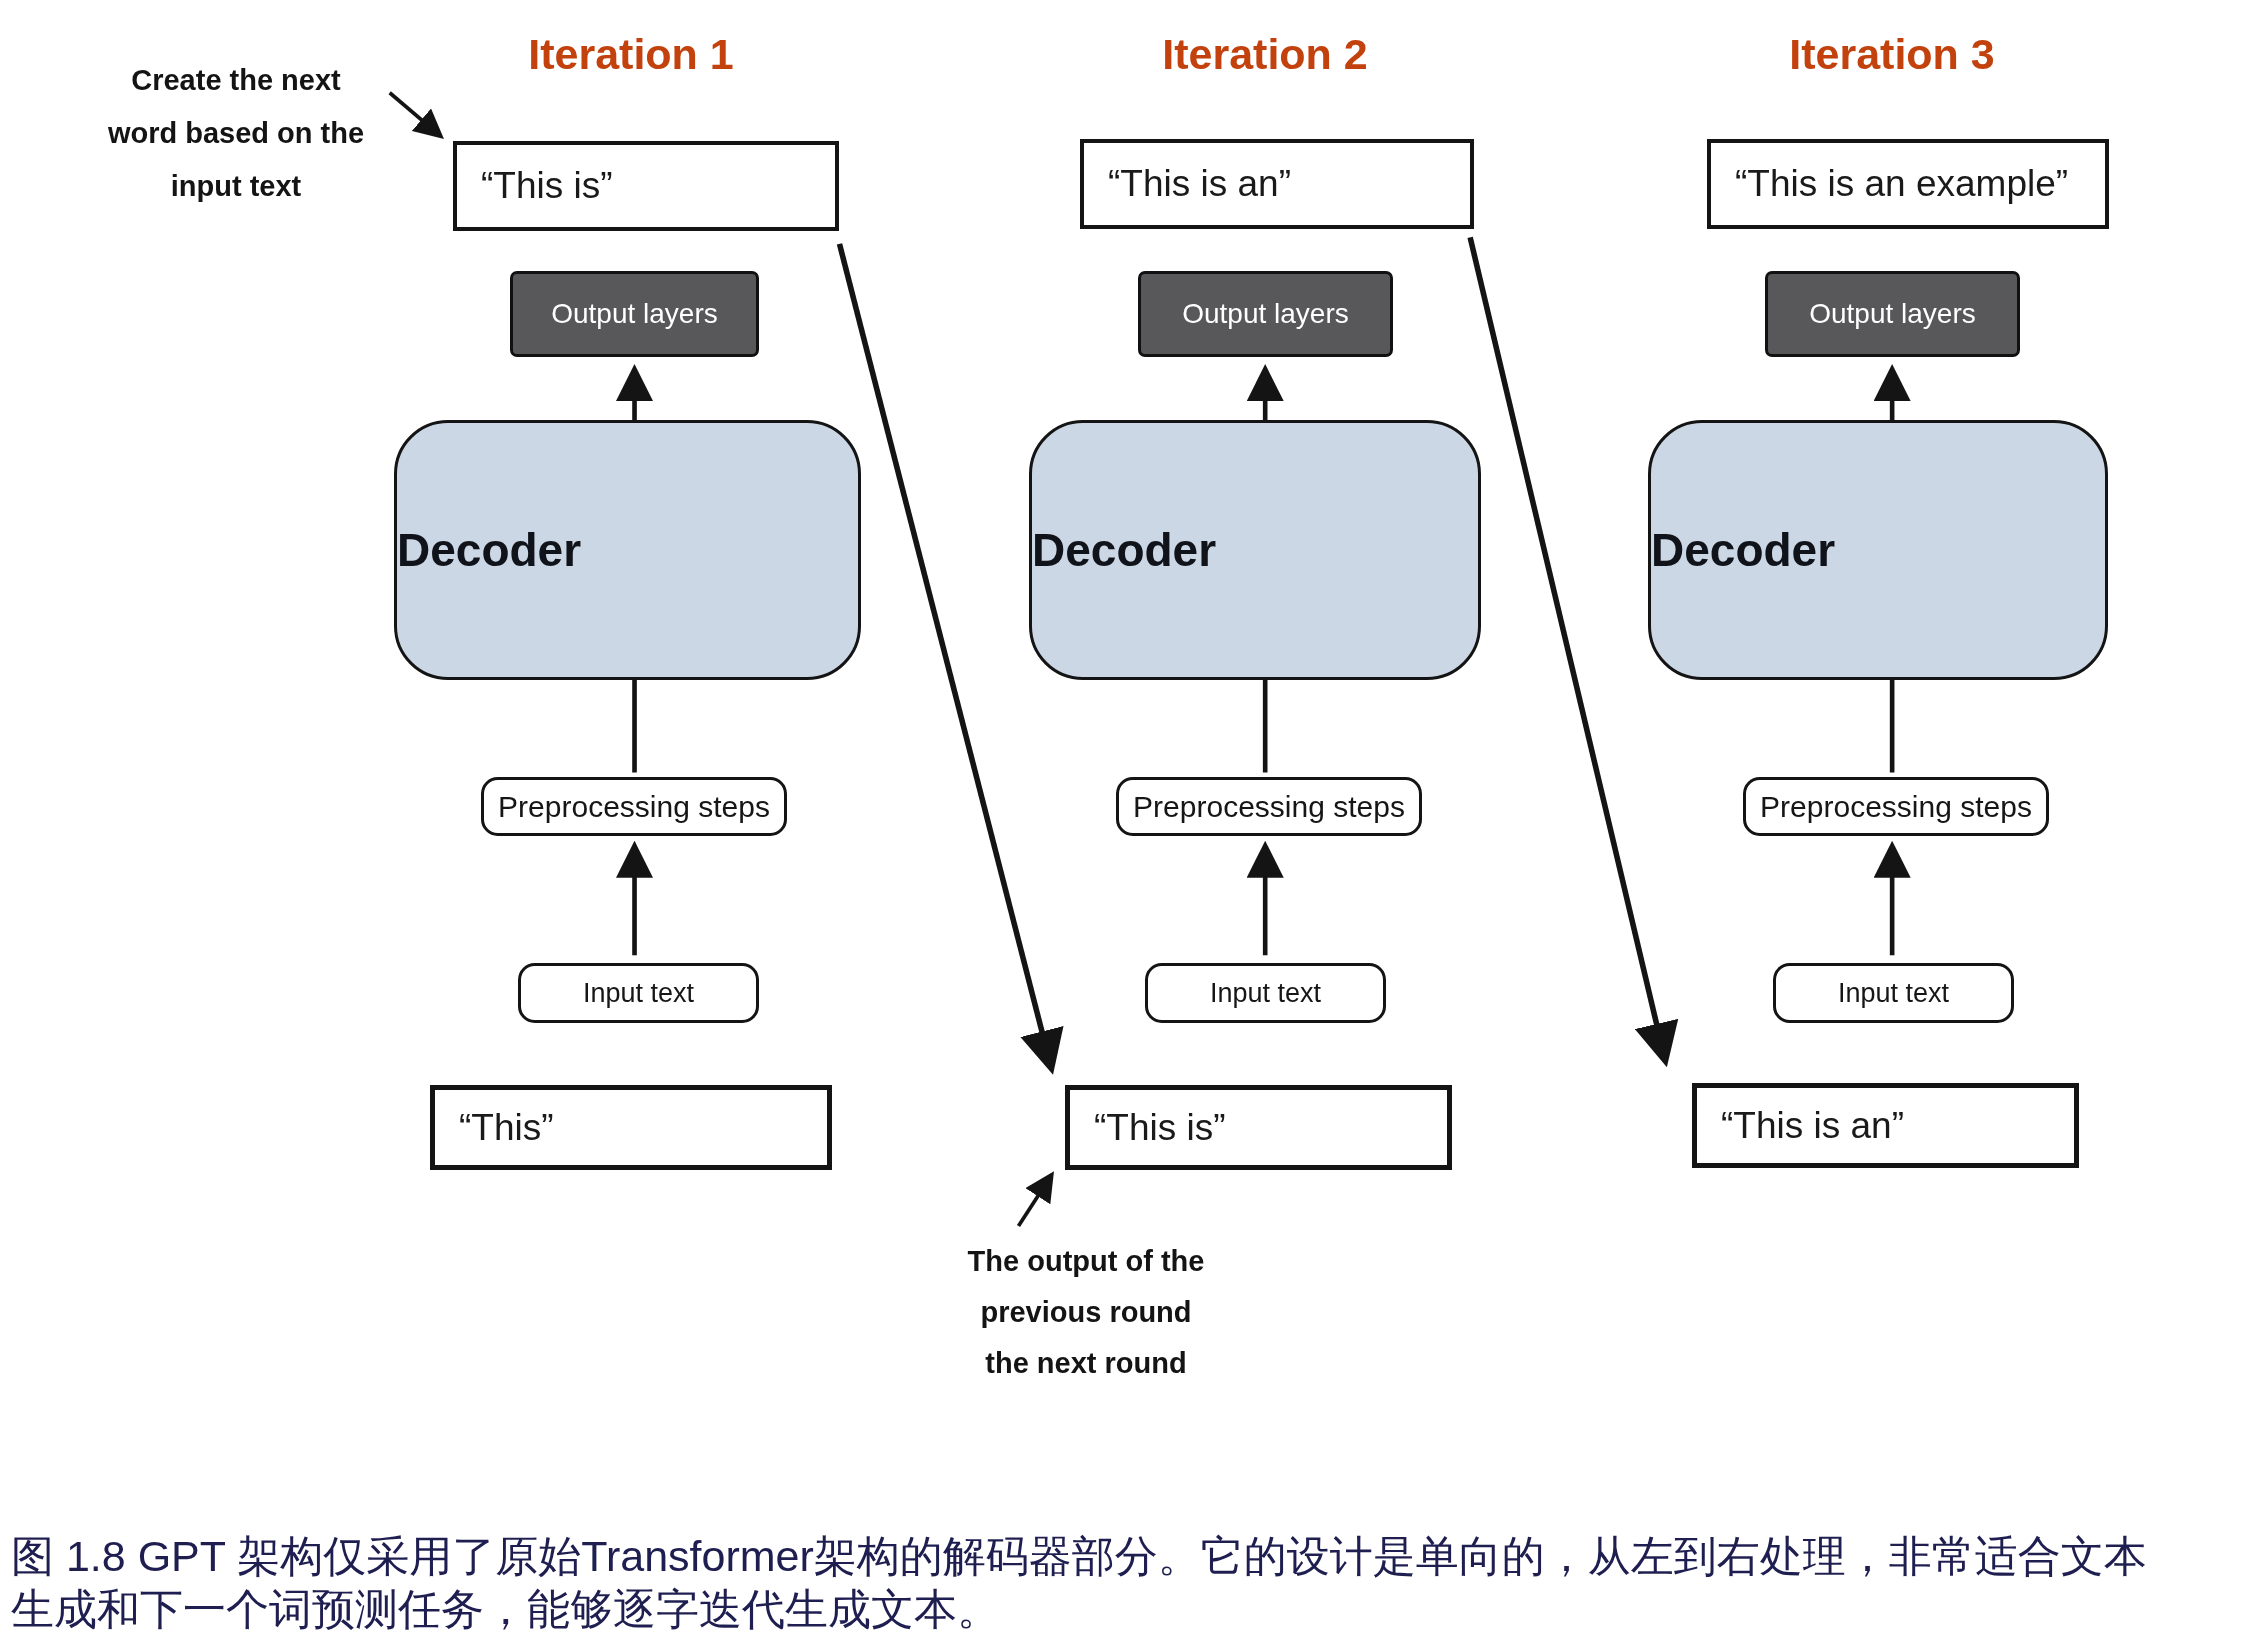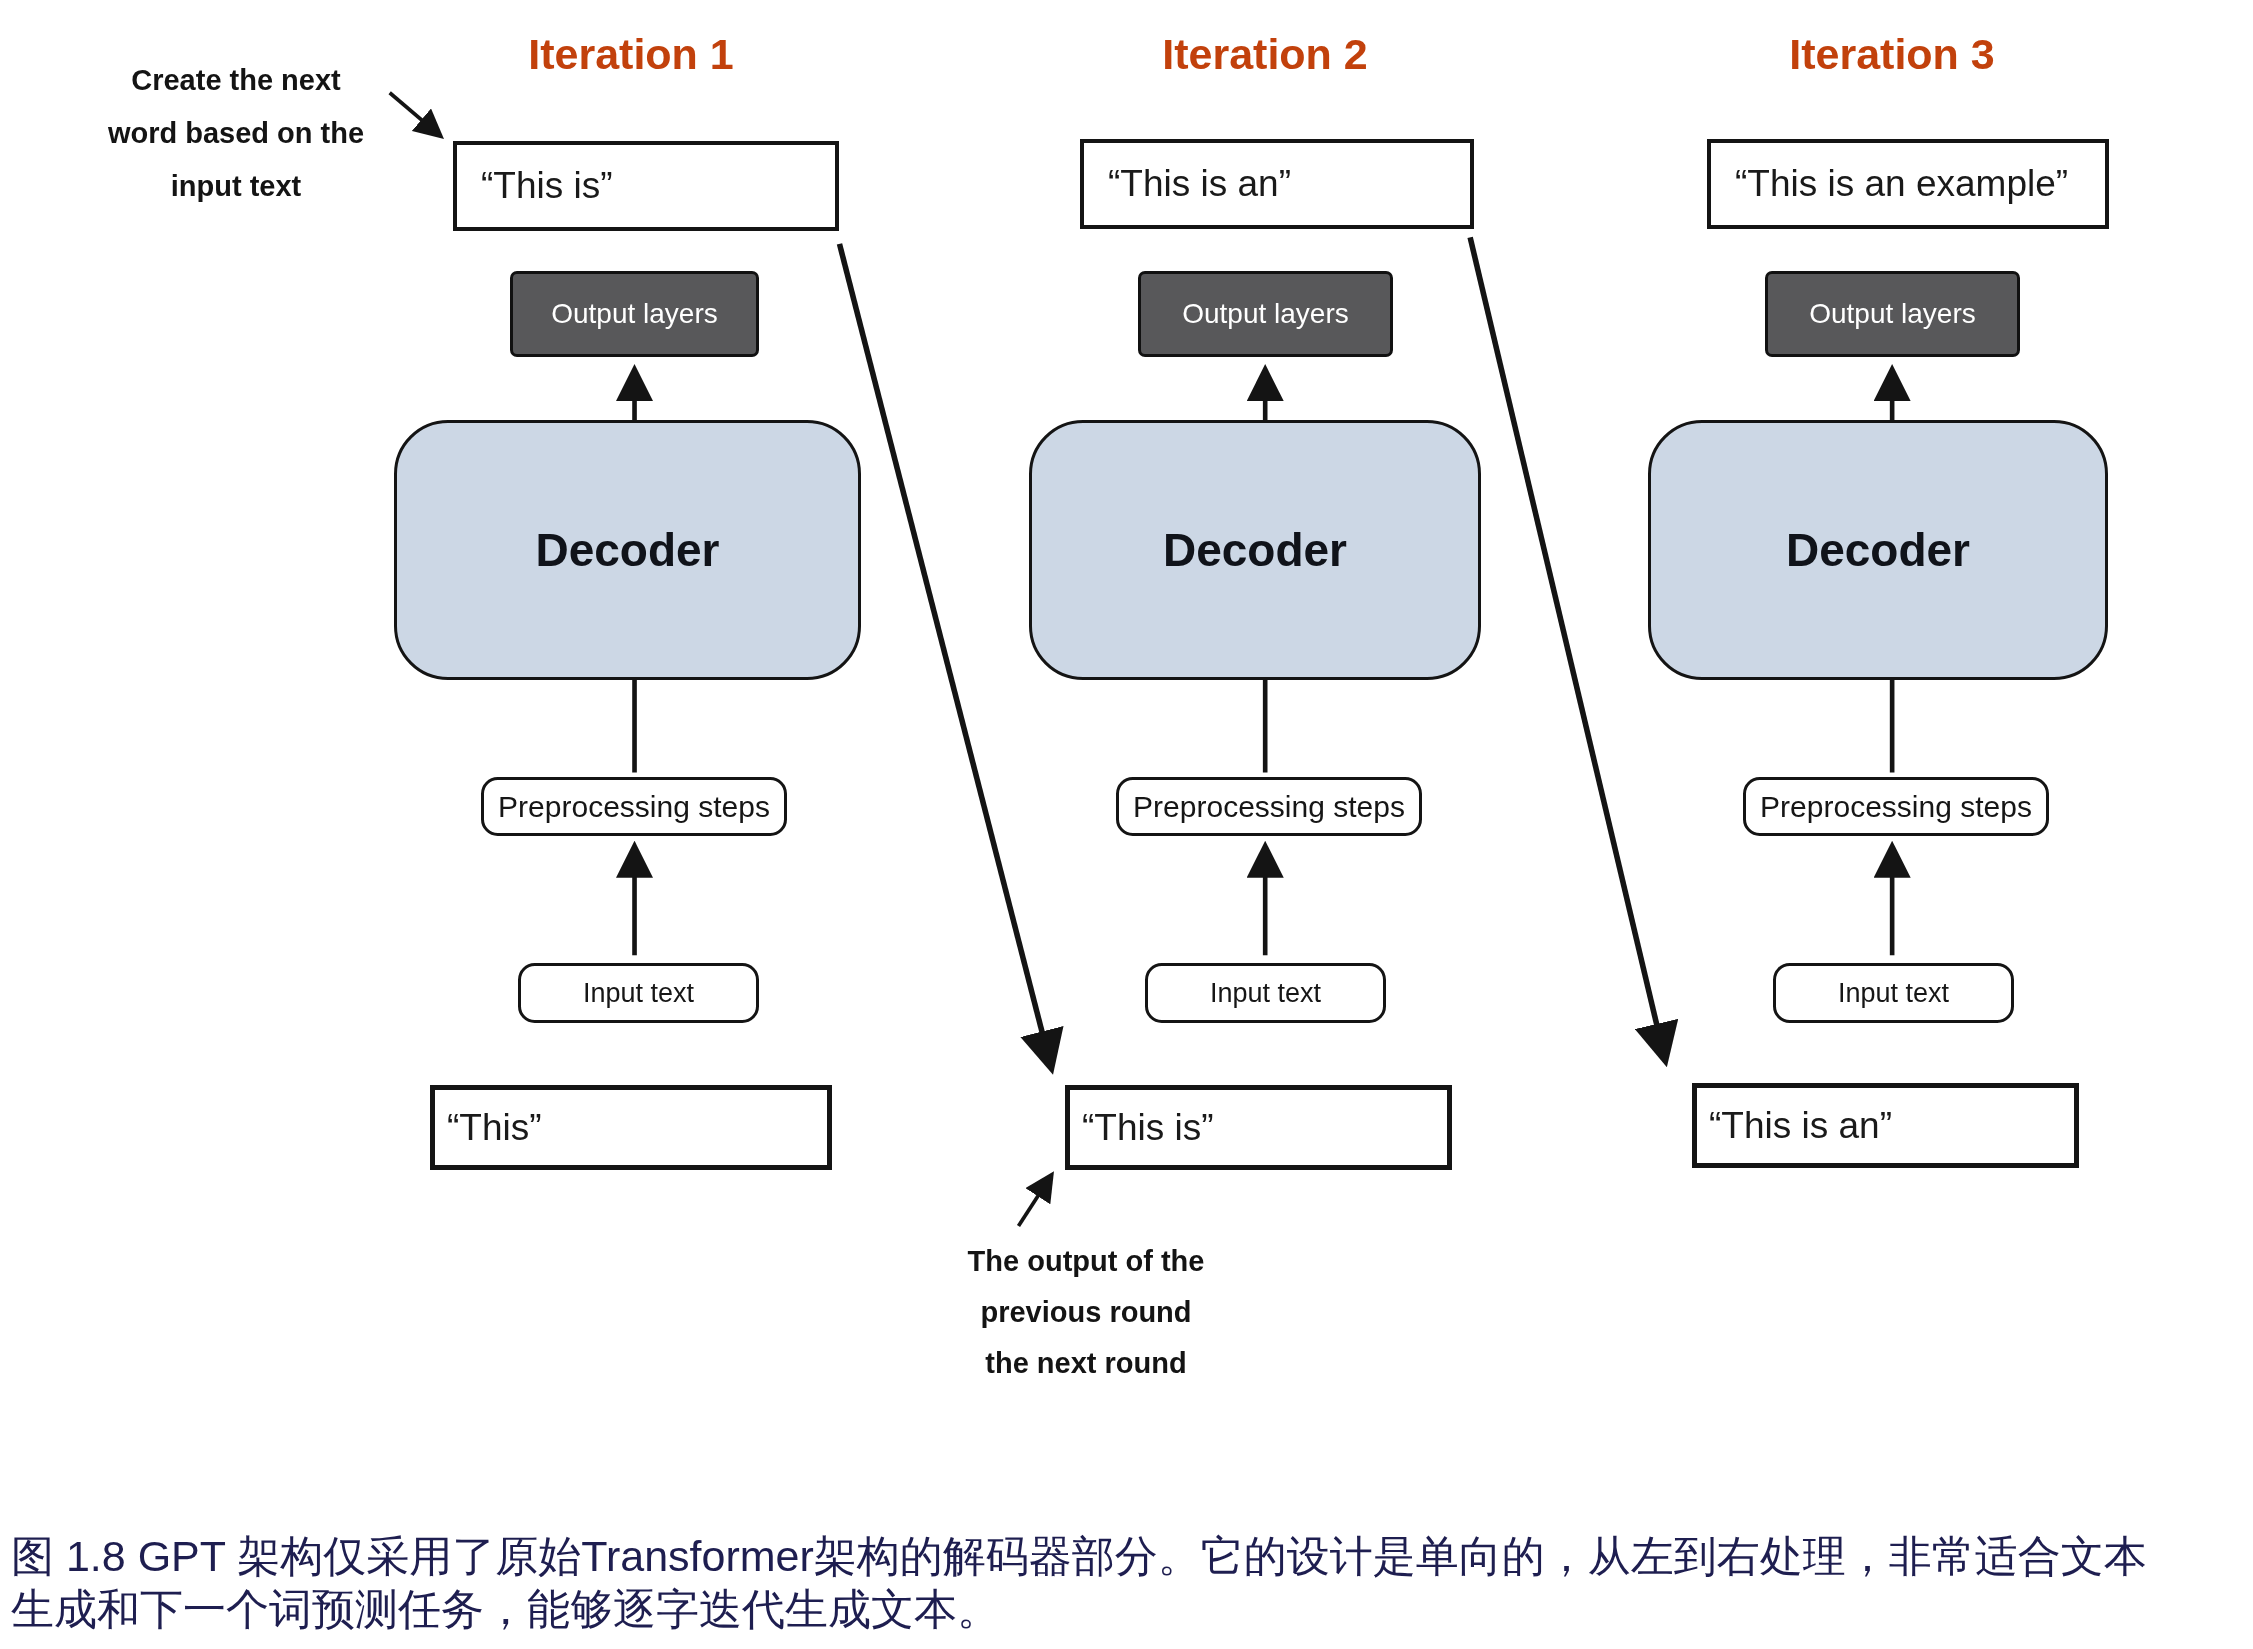--- a/index.html
+++ b/index.html
@@ -37,21 +37,21 @@
     display:flex;align-items:center;justify-content:center;
     font-size:28px;color:#ffffff;
   }
   #c1-output{left:510px;top:271px;width:249px;height:86px;}
   #c2-output{left:1138px;top:271px;width:255px;height:86px;}
   #c3-output{left:1765px;top:271px;width:255px;height:86px;}
 
   
   .decoder{
     background:#ccd7e5;border:3.7px solid #141414;border-radius:54px;
-    display:flex;align-items:center;justify-content:center;
+    display:flex;align-items:center;justify-content:flex-start;
     font-size:46px;font-weight:bold;color:#10131a;
   }
   #c1-decoder{left:394px;top:420px;width:467px;height:260px;}
   #c2-decoder{left:1029px;top:420px;width:452px;height:260px;}
   #c3-decoder{left:1648px;top:420px;width:460px;height:260px;}
 
   
   .preproc{
     background:#ffffff;border:3.7px solid #141414;border-radius:16.7px;
     display:flex;align-items:center;justify-content:center;
@@ -68,21 +68,21 @@
     font-size:27px;color:#161616;
   }
   #c1-input{left:518px;top:963px;width:241px;height:60px;}
   #c2-input{left:1145px;top:963px;width:241px;height:60px;}
   #c3-input{left:1773px;top:963px;width:241px;height:60px;}
 
   
   .quote-box-lg{
     background:#ffffff;border:5.6px solid #141414;
     display:flex;align-items:center;
-    font-size:37px;color:#1a1a1a;padding-left:12px;
+    font-size:37px;color:#1a1a1a;padding-left:24px;
   }
   #c1-prev-box{left:430px;top:1085px;width:402px;height:85px;}
   #c2-prev-box{left:1065px;top:1085px;width:387px;height:85px;}
   #c3-prev-box{left:1692px;top:1083px;width:387px;height:85px;}
 
   
   .annotation{
     font-weight:bold;color:#141414;text-align:center;
     font-size:29px;line-height:53px;
   }

